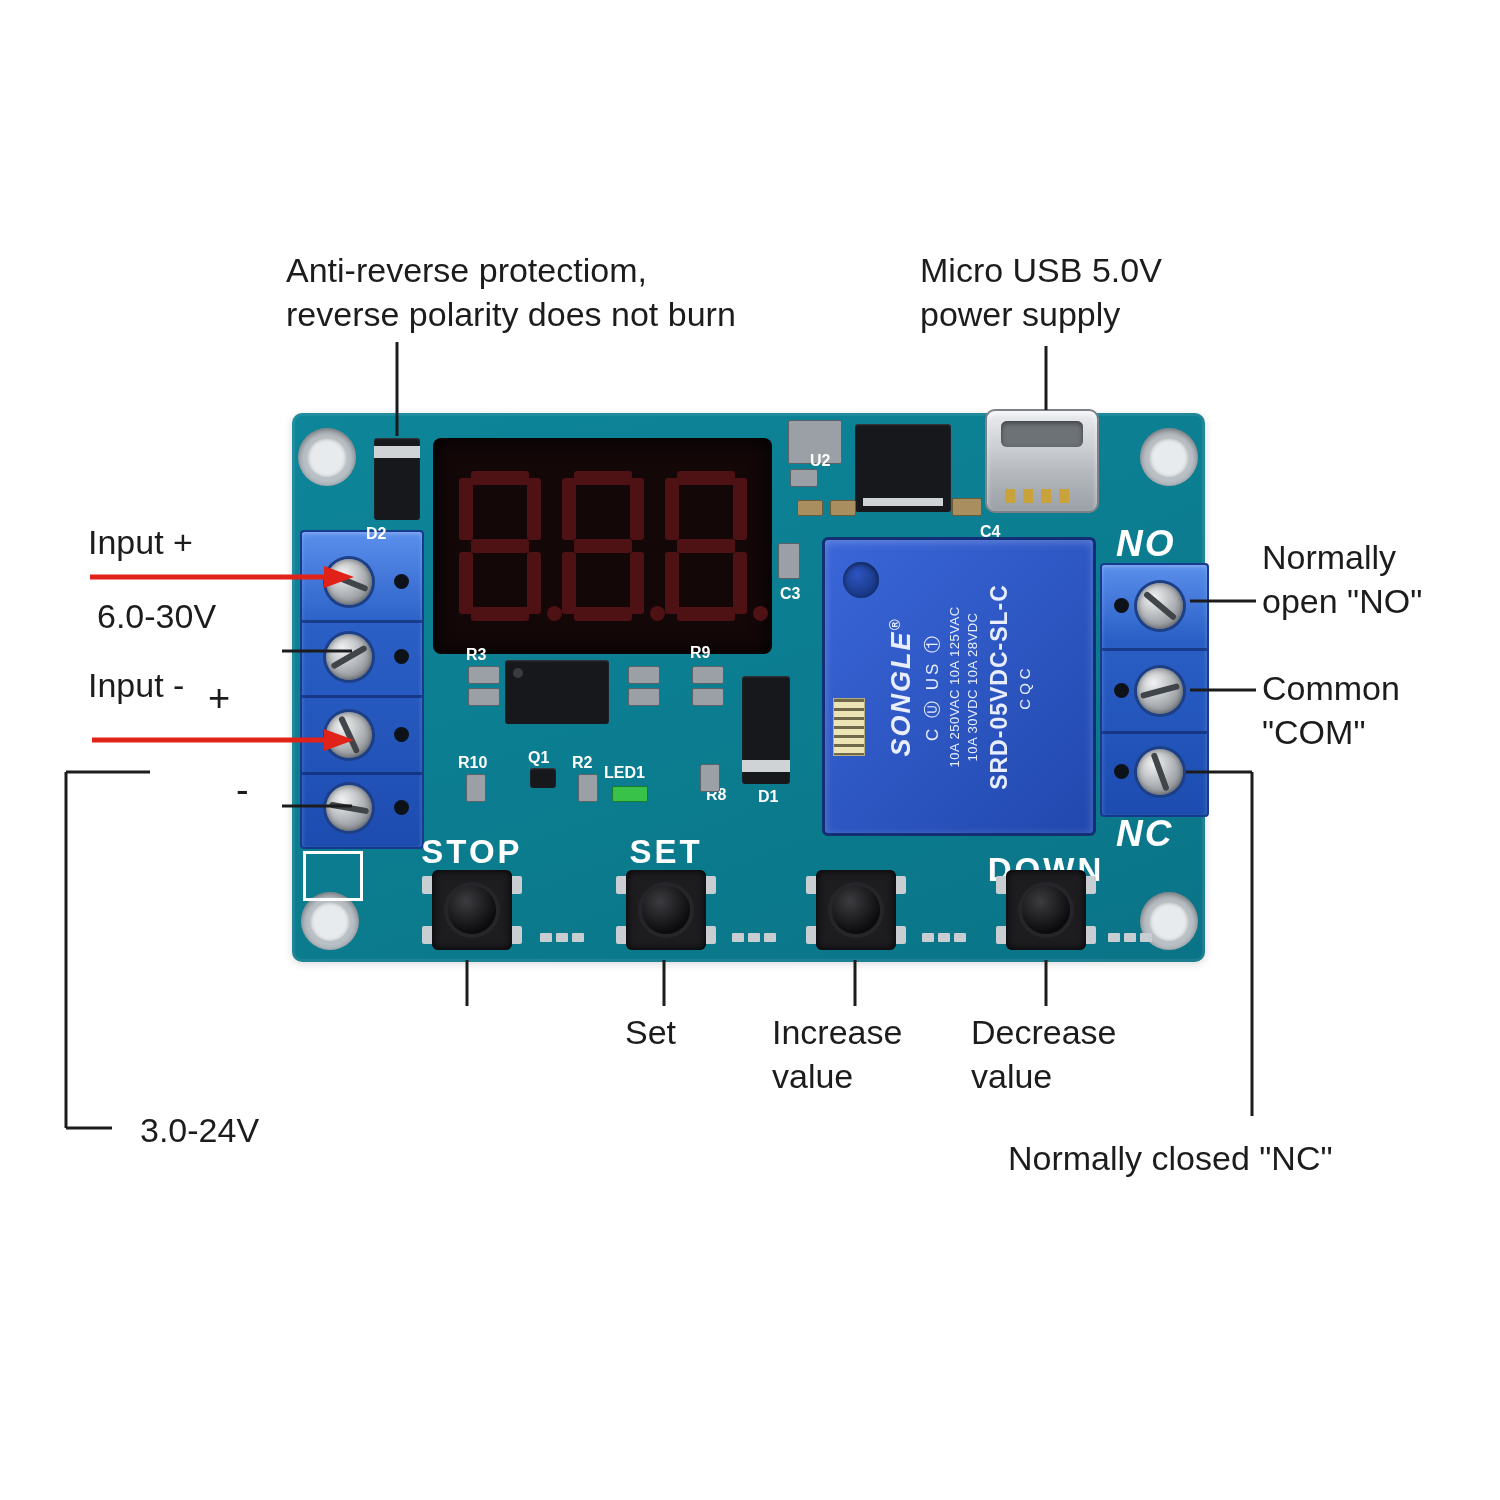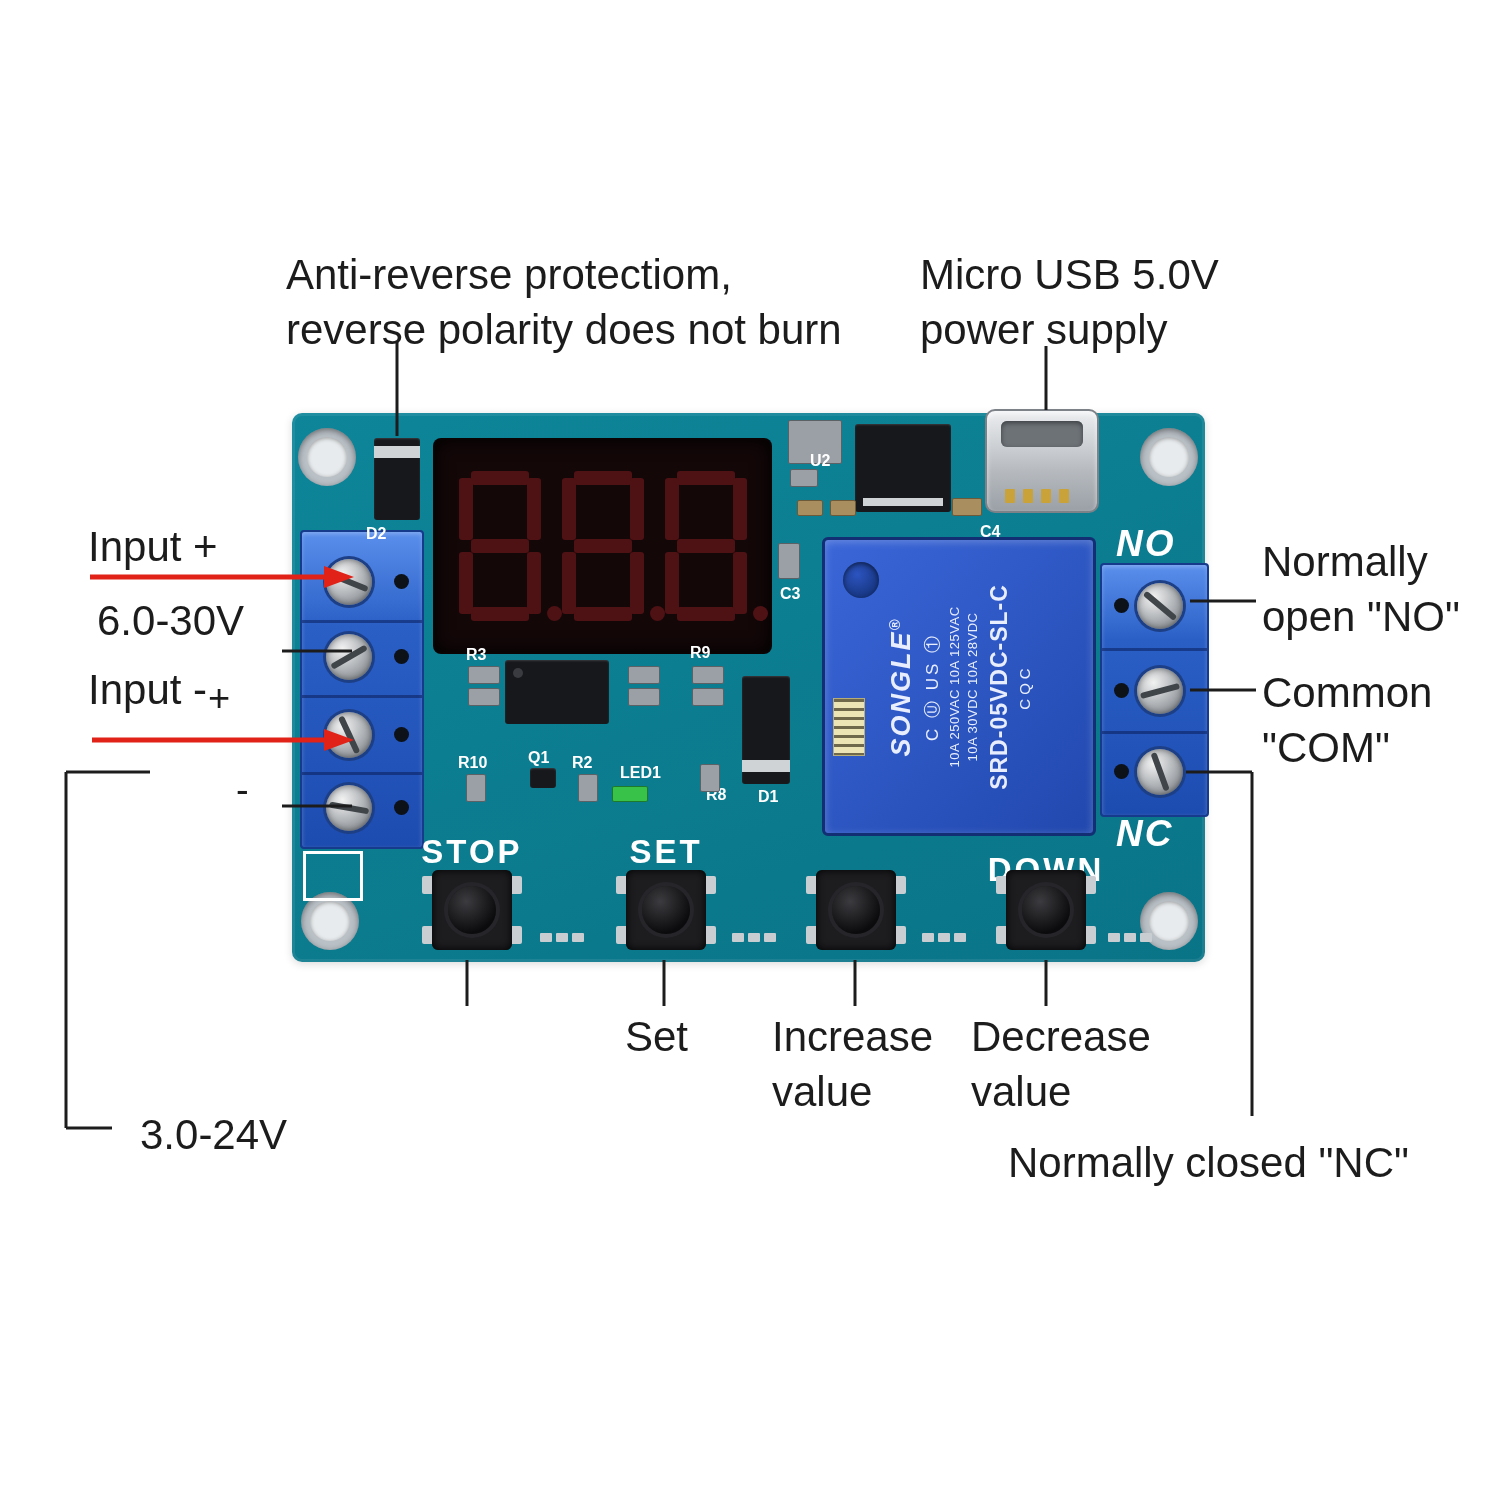--- a/index.html
+++ b/index.html
@@ -85,21 +85,21 @@
   
   .smd{position:absolute;background:#9aa0a6;border:1px solid #5c6166;border-radius:2px;}
   .smd-tan{position:absolute;background:#a98f5f;border:1px solid #6d5a38;border-radius:2px;}
   .blackpart{position:absolute;background:#17181c;border-radius:3px;box-shadow:inset 0 1px 2px rgba(255,255,255,.15);}
   .band{position:absolute;background:#cfd3d6;}
   .led{position:absolute;background:#39c24a;border:1px solid #1d7a2c;border-radius:2px;}
   .silkbox{position:absolute;border:3px solid #fff;}
   .pad{position:absolute;width:12px;height:9px;background:#c8cdd1;border-radius:1px;}
 
   
-  .ann{position:absolute;font-size:42px;line-height:1.3;color:#1c1c1c;white-space:nowrap;}
+  .ann{position:absolute;font-size:34px;line-height:1.3;color:#1c1c1c;white-space:nowrap;}
   .ann span{display:block;}
   .sign{font-size:38px;font-weight:400;}
 </style>
 </head>
 <body>
 
 <div class="canvas">
 
   <div class="pcb">
 
@@ -244,21 +244,21 @@
     <div class="blackpart" style="left:450px;top:263px;width:48px;height:108px;">
       <div class="band" style="left:0;right:0;bottom:12px;height:12px;"></div>
     </div>
     <div class="ref" style="left:466px;top:375px;">D1</div>
     <div class="ref" style="left:166px;top:341px;">R10</div>
     <div class="smd" style="left:174px;top:361px;width:18px;height:26px;"></div>
     <div class="ref" style="left:236px;top:336px;">Q1</div>
     <div class="blackpart" style="left:238px;top:355px;width:26px;height:20px;"></div>
     <div class="ref" style="left:280px;top:341px;">R2</div>
     <div class="smd" style="left:286px;top:361px;width:18px;height:26px;"></div>
-    <div class="ref" style="left:328px;top:351px;">LED1</div>
+    <div class="ref" style="left:312px;top:351px;">LED1</div>
     <div class="led" style="left:320px;top:373px;width:34px;height:14px;"></div>
     <div class="ref" style="left:414px;top:373px;">R8</div>
     <div class="smd" style="left:408px;top:351px;width:18px;height:26px;"></div>
 
     <div class="silkbox" style="left:11px;top:438px;width:54px;height:44px;"></div>
 
     <div class="btn-silk" style="left:110px;top:420px;">STOP</div>
     <div class="btn-silk" style="left:304px;top:420px;">SET</div>
     <div class="btn-silk" style="left:509px;top:420px;margin-top:32px;">UP</div>
     <div class="btn-silk" style="left:684px;top:438px;">DOWN</div>

